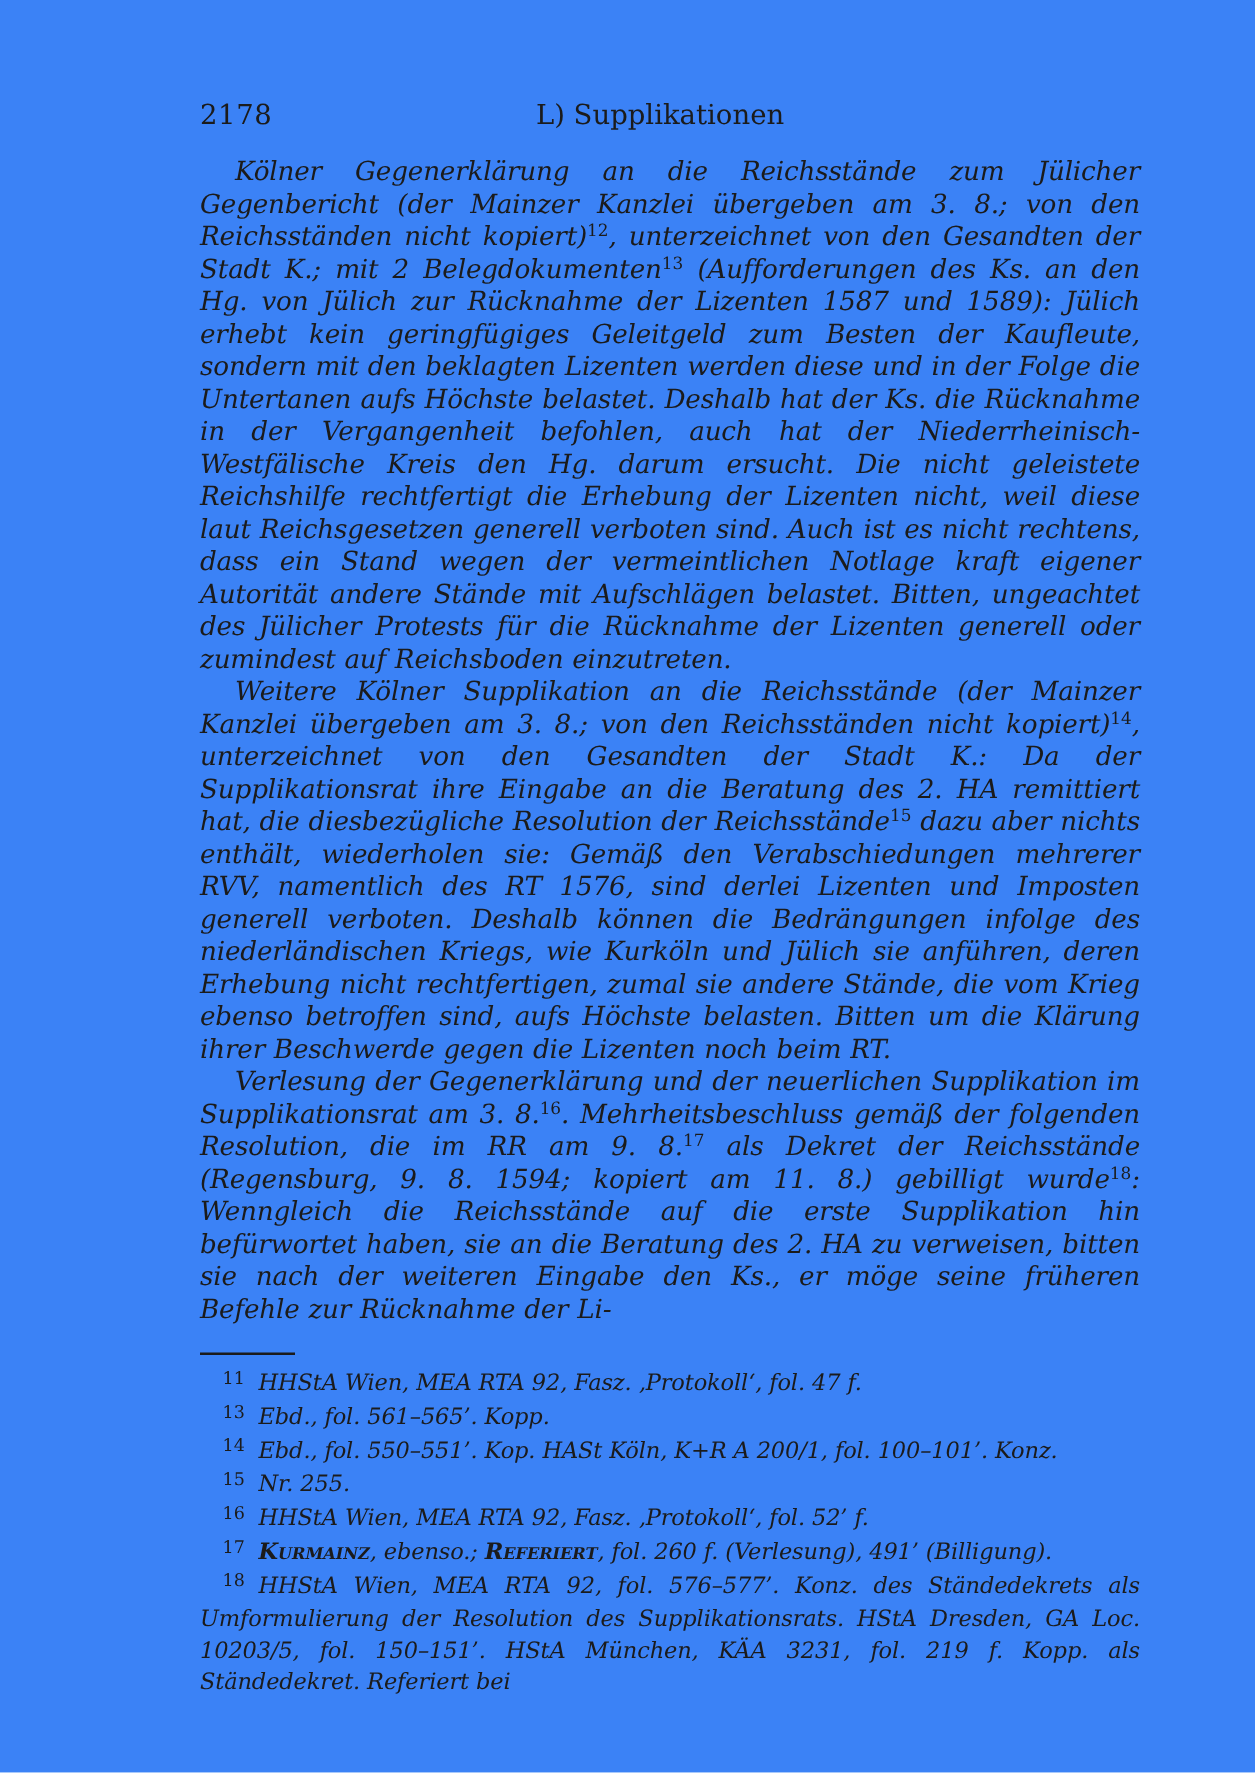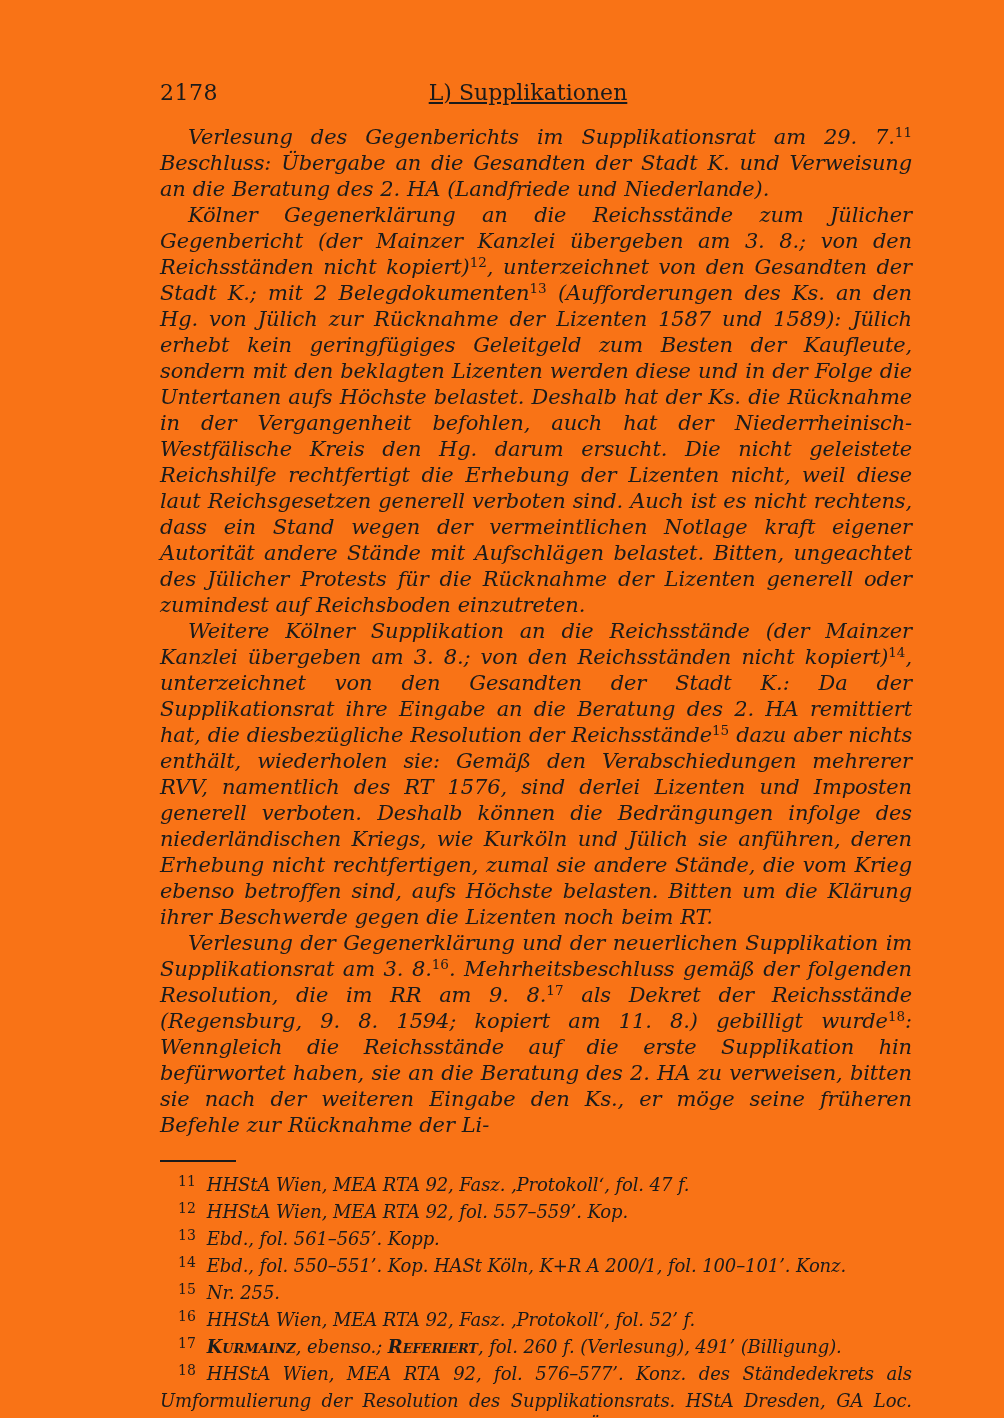--- a/index.html
+++ b/index.html
@@ -8,21 +8,21 @@
     background: #ffffff;
     width: 1004px;
     height: 1418px;
     overflow: hidden;
   }
   .page {
     position: relative;
     box-sizing: border-box;
     width: 1004px;
     height: 1418px;
-    background: #f97316;
+    background: #3b82f6;
     color: #1b1b1b;
     padding: 80px 92px 0 160px;
     font-family: "DejaVu Serif", "Liberation Serif", serif;
   }
   
   .running-header {
     position: relative;
     height: 28px;
     margin-bottom: 16px;
     font-size: 22px;
@@ -33,21 +33,20 @@
     left: 0;
     top: 0;
     letter-spacing: 0.5px;
   }
   .running-head {
     position: absolute;
     left: 0;
     right: 16px;
     top: 0;
     text-align: center;
-    text-decoration: underline;
   }
   
   .body-text p {
     margin: 0;
     font-style: italic;
     font-size: 21px;
     line-height: 26px;
     text-align: justify;
     text-indent: 28px;
     letter-spacing: -0.15px;
@@ -93,31 +92,29 @@
 <body>
 
 <div class="page">
 
   <div class="running-header">
     <span class="page-number">2178</span>
     <span class="running-head">L) Supplikationen</span>
   </div>
 
   <main class="body-text" id="body-paragraphs">
-      <p><span>Verlesung des Gegenberichts im Supplikationsrat am 29. 7.</span><sup class="fnref">11</sup><span> Beschluss: Übergabe an die Gesandten der Stadt K. und Verweisung an die Beratung des 2. HA (Landfriede und Niederlande).</span></p>
       <p><span>Kölner Gegenerklärung an die Reichsstände zum Jülicher Gegenbericht (der Mainzer Kanzlei übergeben am 3. 8.; von den Reichsständen nicht kopiert)</span><sup class="fnref">12</sup><span>, unterzeichnet von den Gesandten der Stadt K.; mit 2 Belegdokumenten</span><sup class="fnref">13</sup><span> (Aufforderungen des Ks. an den Hg. von Jülich zur Rücknahme der Lizenten 1587 und 1589): Jülich erhebt kein geringfügiges Geleitgeld zum Besten der Kaufleute, sondern mit den beklagten Lizenten werden diese und in der Folge die Untertanen aufs Höchste belastet. Deshalb hat der Ks. die Rücknahme in der Vergangenheit befohlen, auch hat der Niederrheinisch-Westfälische Kreis den Hg. darum ersucht. Die nicht geleistete Reichshilfe rechtfertigt die Erhebung der Lizenten nicht, weil diese laut Reichsgesetzen generell verboten sind. Auch ist es nicht rechtens, dass ein Stand wegen der vermeintlichen Notlage kraft eigener Autorität andere Stände mit Aufschlägen belastet. Bitten, ungeachtet des Jülicher Protests für die Rücknahme der Lizenten generell oder zumindest auf Reichsboden einzutreten.</span></p>
       <p><span>Weitere Kölner Supplikation an die Reichsstände (der Mainzer Kanzlei übergeben am 3. 8.; von den Reichsständen nicht kopiert)</span><sup class="fnref">14</sup><span>, unterzeichnet von den Gesandten der Stadt K.: Da der Supplikationsrat ihre Eingabe an die Beratung des 2. HA remittiert hat, die diesbezügliche Resolution der Reichsstände</span><sup class="fnref">15</sup><span> dazu aber nichts enthält, wiederholen sie: Gemäß den Verabschiedungen mehrerer RVV, namentlich des RT 1576, sind derlei Lizenten und Imposten generell verboten. Deshalb können die Bedrängungen infolge des niederländischen Kriegs, wie Kurköln und Jülich sie anführen, deren Erhebung nicht rechtfertigen, zumal sie andere Stände, die vom Krieg ebenso betroffen sind, aufs Höchste belasten. Bitten um die Klärung ihrer Beschwerde gegen die Lizenten noch beim RT.</span></p>
       <p><span>Verlesung der Gegenerklärung und der neuerlichen Supplikation im Supplikationsrat am 3. 8.</span><sup class="fnref">16</sup><span>. Mehrheitsbeschluss gemäß der folgenden Resolution, die im RR am 9. 8.</span><sup class="fnref">17</sup><span> als Dekret der Reichsstände (Regensburg, 9. 8. 1594; kopiert am 11. 8.) gebilligt wurde</span><sup class="fnref">18</sup><span>: Wenngleich die Reichsstände auf die erste Supplikation hin befürwortet haben, sie an die Beratung des 2. HA zu verweisen, bitten sie nach der weiteren Eingabe den Ks., er möge seine früheren Befehle zur Rücknahme der Li-</span></p>
     </main>
 
   <div class="footnote-sep"></div>
 
   <section class="footnotes" id="footnotes-block">
       <p class="footnote"><span class="fn-num">11</span><span>HHStA Wien, MEA RTA 92, Fasz. ‚Protokoll‘, fol. 47 f.</span></p>
-      <p class="footnote"><span class="fn-num">12</span><span>HHStA Wien, MEA RTA 92, fol. 557–559’. Kop.</span></p>
       <p class="footnote"><span class="fn-num">13</span><span>Ebd., fol. 561–565’. Kopp.</span></p>
       <p class="footnote"><span class="fn-num">14</span><span>Ebd., fol. 550–551’. Kop. HASt Köln, K+R A 200/1, fol. 100–101’. Konz.</span></p>
       <p class="footnote"><span class="fn-num">15</span><span>Nr. 255.</span></p>
       <p class="footnote"><span class="fn-num">16</span><span>HHStA Wien, MEA RTA 92, Fasz. ‚Protokoll‘, fol. 52’ f.</span></p>
       <p class="footnote"><span class="fn-num">17</span><span class="sc-italic">Kurmainz</span><span>, ebenso.; </span><span class="sc-italic">Referiert</span><span>, fol. 260 f. (Verlesung), 491’ (Billigung).</span></p>
       <p class="footnote"><span class="fn-num">18</span><span>HHStA Wien, MEA RTA 92, fol. 576–577’. Konz. des Ständedekrets als Umformulierung der Resolution des Supplikationsrats. HStA Dresden, GA Loc. 10203/5, fol. 150–151’. HStA München, KÄA 3231, fol. 219 f. Kopp. als Ständedekret. Referiert bei </span></p>
     </section>
 
 </div>
 

